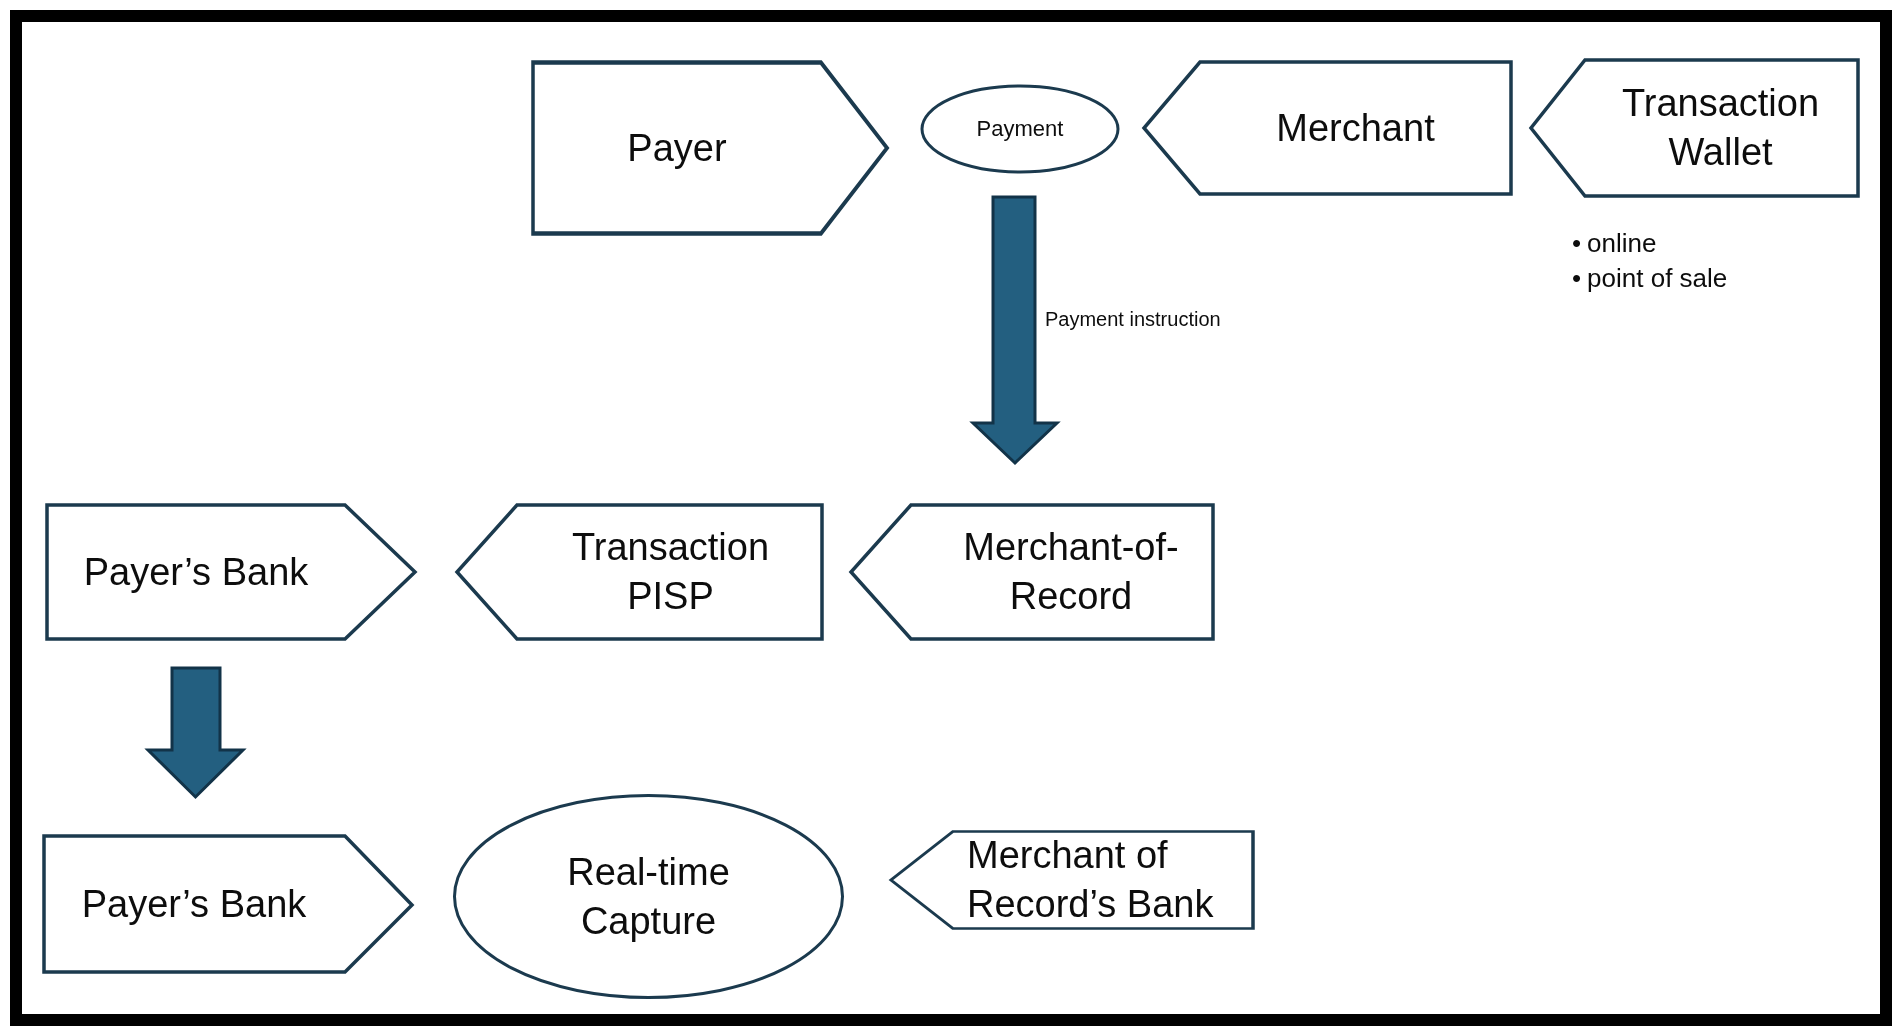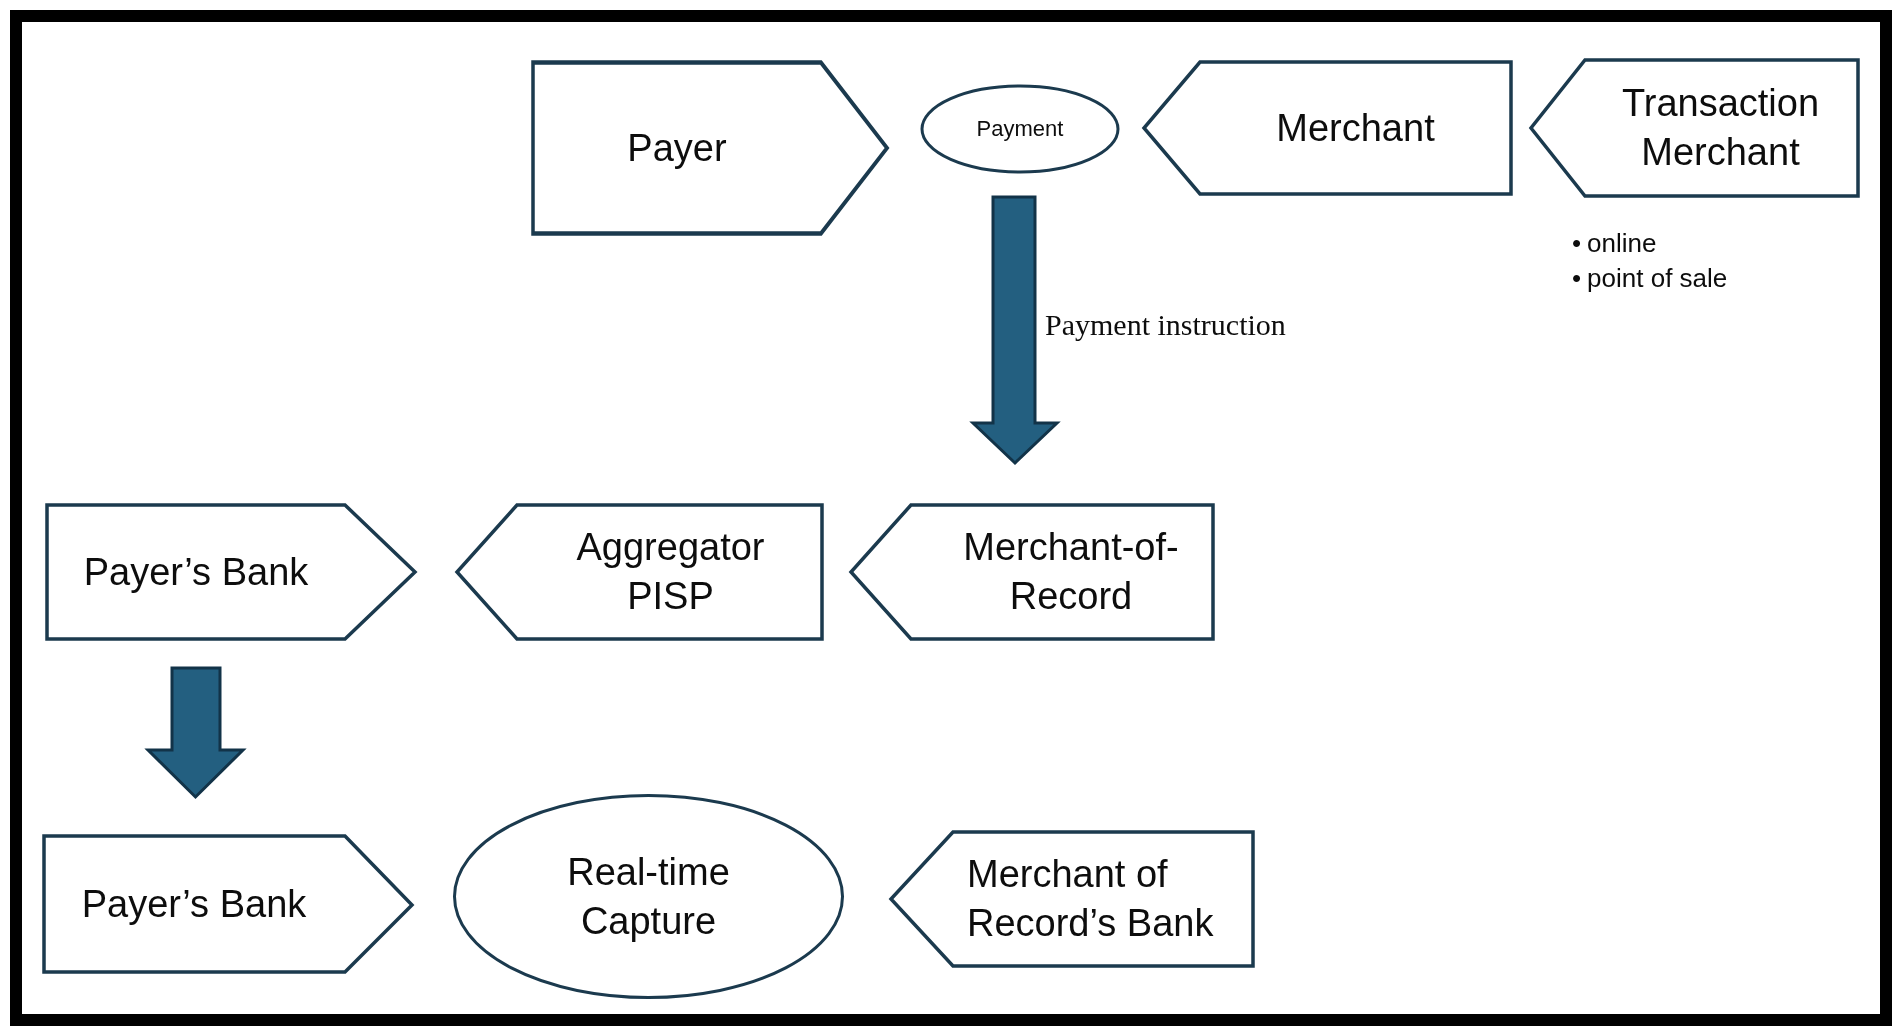--- a/index.html
+++ b/index.html
@@ -17,21 +17,21 @@
   .node svg{position:absolute;left:0;top:0;width:100%;height:100%;overflow:visible;display:block;}
   .shape{fill:#ffffff;stroke:var(--shape-border,#1b3a4e);stroke-width:3.5;stroke-linejoin:miter;}
   .oval{fill:#ffffff;stroke:var(--shape-border,#1b3a4e);stroke-width:3;}
   .arrow{fill:var(--arrow-fill,#235f80);stroke:var(--arrow-border,#123348);stroke-width:3;stroke-linejoin:miter;}
   .lbl{
     position:absolute;inset:0;display:flex;align-items:center;justify-content:center;
     text-align:center;font-size:38px;line-height:1.28;color:var(--text,#0d0d0d);
   }
   .lbl-sm{font-size:22px;}
   .caption{
-    position:absolute;font-size:30px;white-space:nowrap;color:var(--text,#0d0d0d);font-family:Liberation Serif, serif;
+    position:absolute;font-size:20px;white-space:nowrap;color:var(--text,#0d0d0d);
   }
   .bullets{position:absolute;font-size:26px;line-height:35px;}
   .bullet-row{display:flex;align-items:baseline;}
   .bullet-dot{margin-right:6px;}
 </style>
 </head>
 <body>
 
 <div class="frame"></div>
 
@@ -53,21 +53,21 @@
   <svg viewBox="0 0 371 136" preserveAspectRatio="none">
     <polygon class="shape" points="58,2 369,2 369,134 58,134 2,68"></polygon>
   </svg>
   <div class="lbl" style="padding-left:56px">Merchant</div>
 </div>
 
 <div class="node" style="left:1529px;top:58px;width:331px;height:140px">
   <svg viewBox="0 0 331 140" preserveAspectRatio="none">
     <polygon class="shape" points="56,2 329,2 329,138 56,138 2,70"></polygon>
   </svg>
-  <div class="lbl" style="padding-left:60px;padding-right:8px">Transaction Merchant</div>
+  <div class="lbl" style="padding-left:60px;padding-right:8px">Transaction Wallet</div>
 </div>
 
 <div class="bullets" style="left:1572px;top:226px">
   <div class="bullet-row">
     <span class="bullet-dot">•</span>
     <span>online</span>
   </div>
   <div class="bullet-row">
     <span class="bullet-dot">•</span>
     <span>point of sale</span>
@@ -85,21 +85,21 @@
   <svg viewBox="0 0 372 138" preserveAspectRatio="none">
     <polygon class="shape" points="2,2 300,2 370,69 300,136 2,136"></polygon>
   </svg>
   <div class="lbl" style="padding-right:70px">Payer’s Bank</div>
 </div>
 
 <div class="node" style="left:455px;top:503px;width:369px;height:138px">
   <svg viewBox="0 0 369 138" preserveAspectRatio="none">
     <polygon class="shape" points="62,2 367,2 367,136 62,136 2,69"></polygon>
   </svg>
-  <div class="lbl" style="padding-left:88px;padding-right:26px">Aggregator PISP</div>
+  <div class="lbl" style="padding-left:88px;padding-right:26px">Transaction PISP</div>
 </div>
 
 <div class="node" style="left:849px;top:503px;width:366px;height:138px">
   <svg viewBox="0 0 366 138" preserveAspectRatio="none">
     <polygon class="shape" points="62,2 364,2 364,136 62,136 2,69"></polygon>
   </svg>
   <div class="lbl" style="padding-left:82px;padding-right:4px">Merchant-of-Record</div>
 </div>
 
 <div class="node" style="left:146px;top:666px;width:99px;height:133px">
@@ -115,18 +115,18 @@
   <div class="lbl" style="padding-right:68px">Payer’s Bank</div>
 </div>
 
 <div class="node" style="left:452px;top:793px;width:393px;height:207px">
   <svg viewBox="0 0 393 207" preserveAspectRatio="none">
     <ellipse class="oval" cx="196.5" cy="103.5" rx="194" ry="101"></ellipse>
   </svg>
   <div class="lbl" style="padding:0 44px">Real-time Capture</div>
 </div>
 
-<div class="node" style="left:889px;top:830px;width:366px;height:138px">
+<div class="node" style="left:889px;top:830px;width:366px;height:100px">
   <svg viewBox="0 0 366 138" preserveAspectRatio="none">
     <polygon class="shape" points="64,2 364,2 364,136 64,136 2,69"></polygon>
   </svg>
   <div class="lbl" style="padding-left:78px;padding-right:10px;justify-content:flex-start;text-align:left">Merchant of Record’s Bank</div>
 </div>
 
 </body></html>

